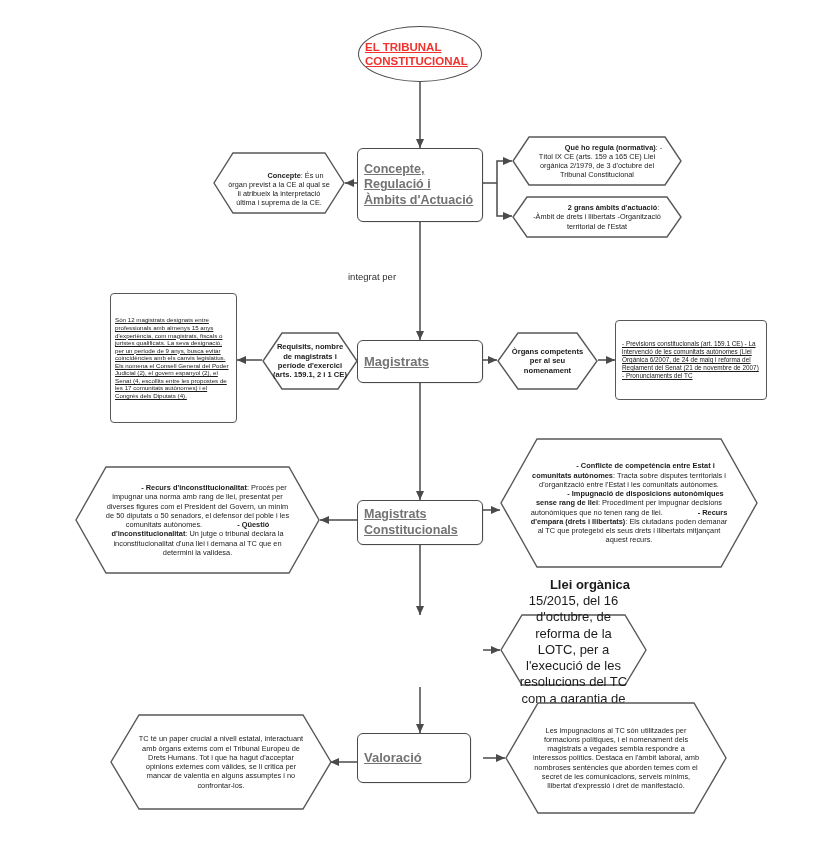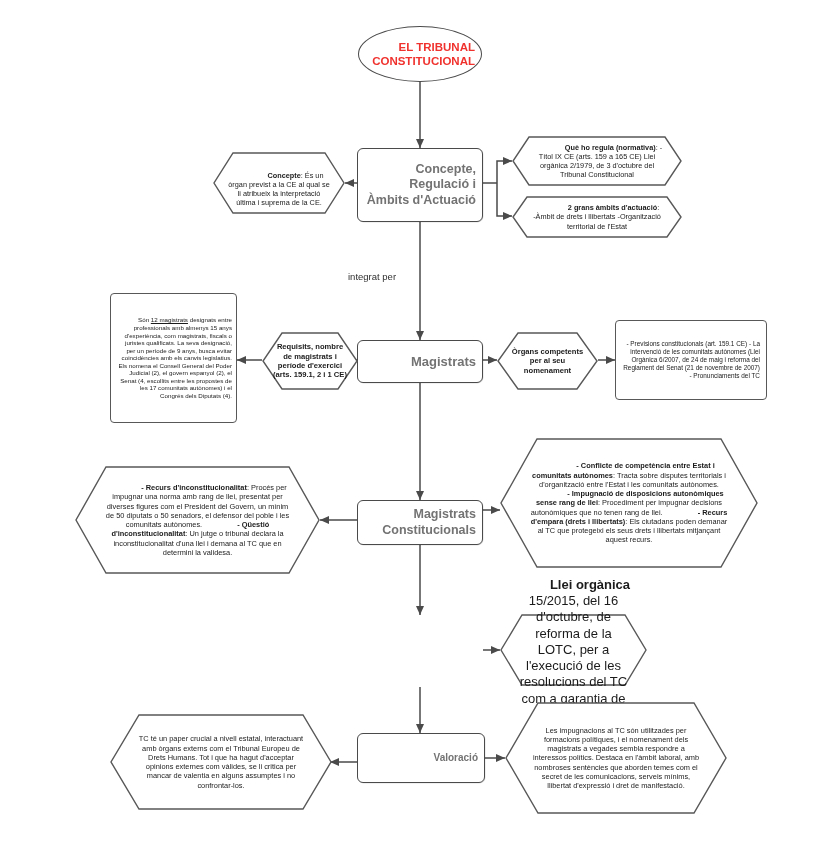--- a/index.html
+++ b/index.html
@@ -16,24 +16,25 @@
     background: #ffffff;
   }
   #edges { position:absolute; left:0; top:0; width:830px; height:848px; }
 
   
   .node {
     position: absolute;
     display: flex;
     align-items: center;
     justify-content: center;
-    text-align: right;
+    text-align: left;
     color: #1b1b1b;
     line-height: 1.22;
     padding: 4px 6px;
+    text-decoration: underline;
   }
   .node .txt { width: 100%; }
 
   
   .mainbox {
     background: #ffffff;
     border: 1.6px solid #4a4a4a;
     border-radius: 6px;
     color: #737373;
     font-weight: bold;
@@ -214,21 +215,21 @@
 
   <div class="hexwrap" style="left:500px; top:614px; width:147px; height:72px;">
     <svg width="147" height="72" viewBox="0 0 147 72">
         <polygon points="22,1 125,1 146,36 125,71 22,71 1,36" fill="#fff" stroke="#585858" stroke-width="1.4"></polygon>
       </svg>
     <div class="hextext" style="font-size:13px;">
         <span><b>Llei orgànica</b> 15/2015, del 16 d'octubre, de reforma de la LOTC, per a l'execució de les resolucions del TC com a garantia de l'estat de dret</span>
       </div>
   </div>
 
-  <div class="node mainbox" style="left:357px; top:733px; width:128px; height:50px; font-size:10px;">
+  <div class="node mainbox" style="left:357px; top:733px; width:114px; height:50px; font-size:13px;">
     <div class="txt">Valoració</div>
   </div>
 
   <div class="hexwrap" style="left:110px; top:714px; width:222px; height:96px;">
     <svg width="222" height="96" viewBox="0 0 222 96">
         <polygon points="29,1 193,1 221,48 193,95 29,95 1,48" fill="#fff" stroke="#585858" stroke-width="1.4"></polygon>
       </svg>
     <div class="hextext" style="font-size:7.4px;">
         <span>TC té un paper crucial a nivell estatal, interactuant amb òrgans externs com el Tribunal Europeu de Drets Humans. Tot i que ha hagut d'acceptar opinions externes com vàlides, se li critica per mancar de valentia en alguns assumptes i no confrontar-los.</span>
       </div>

